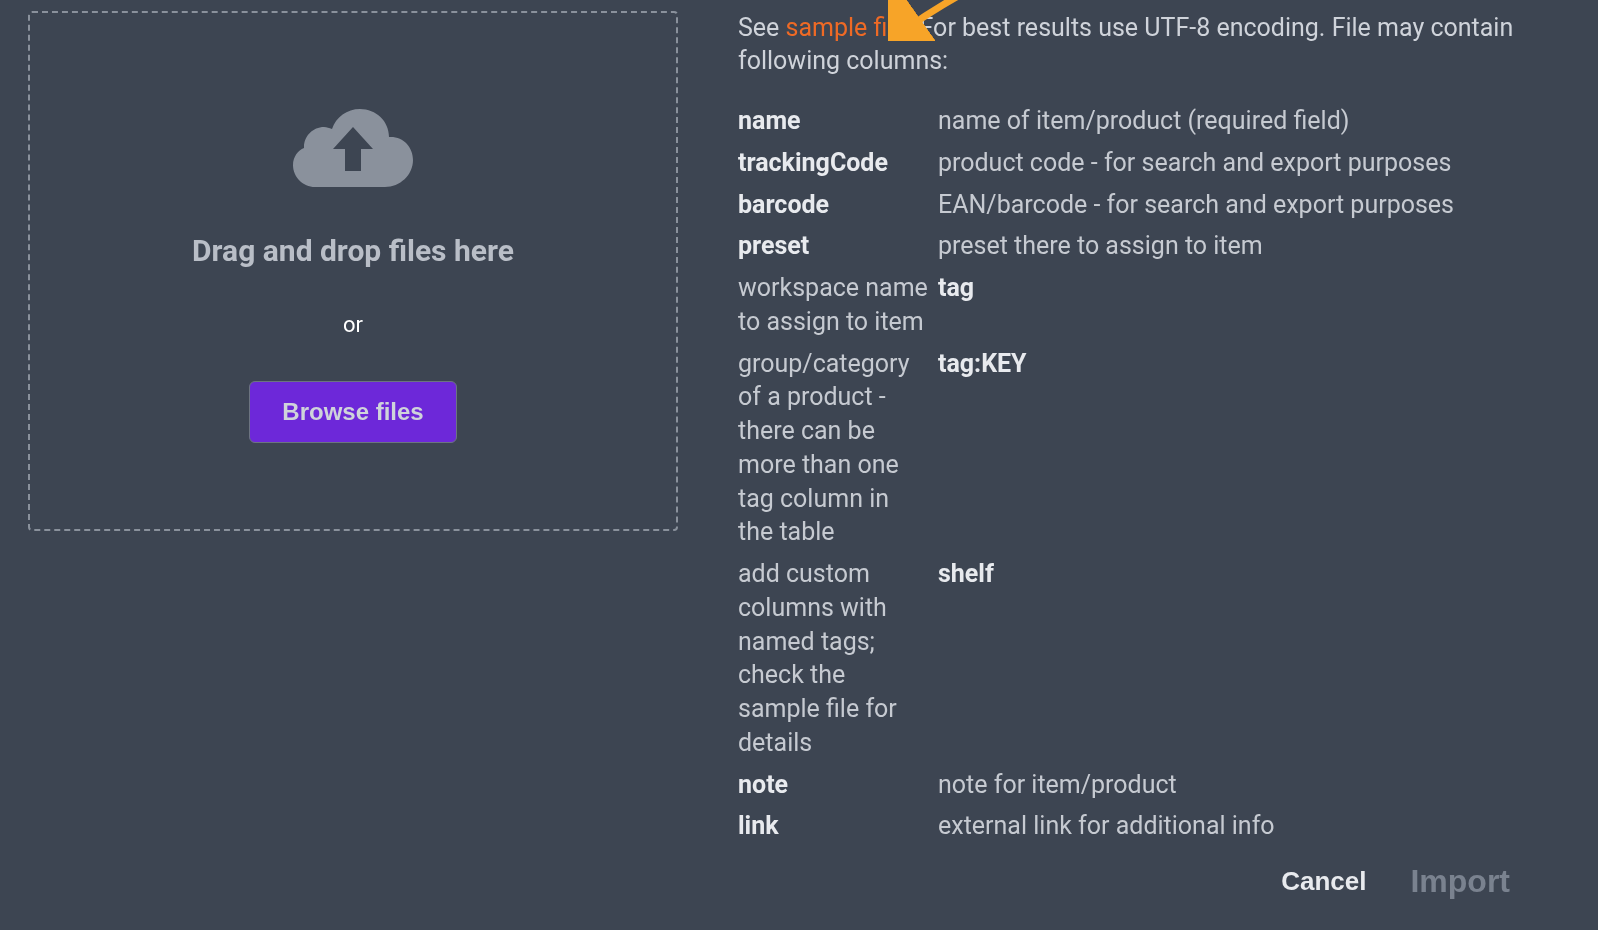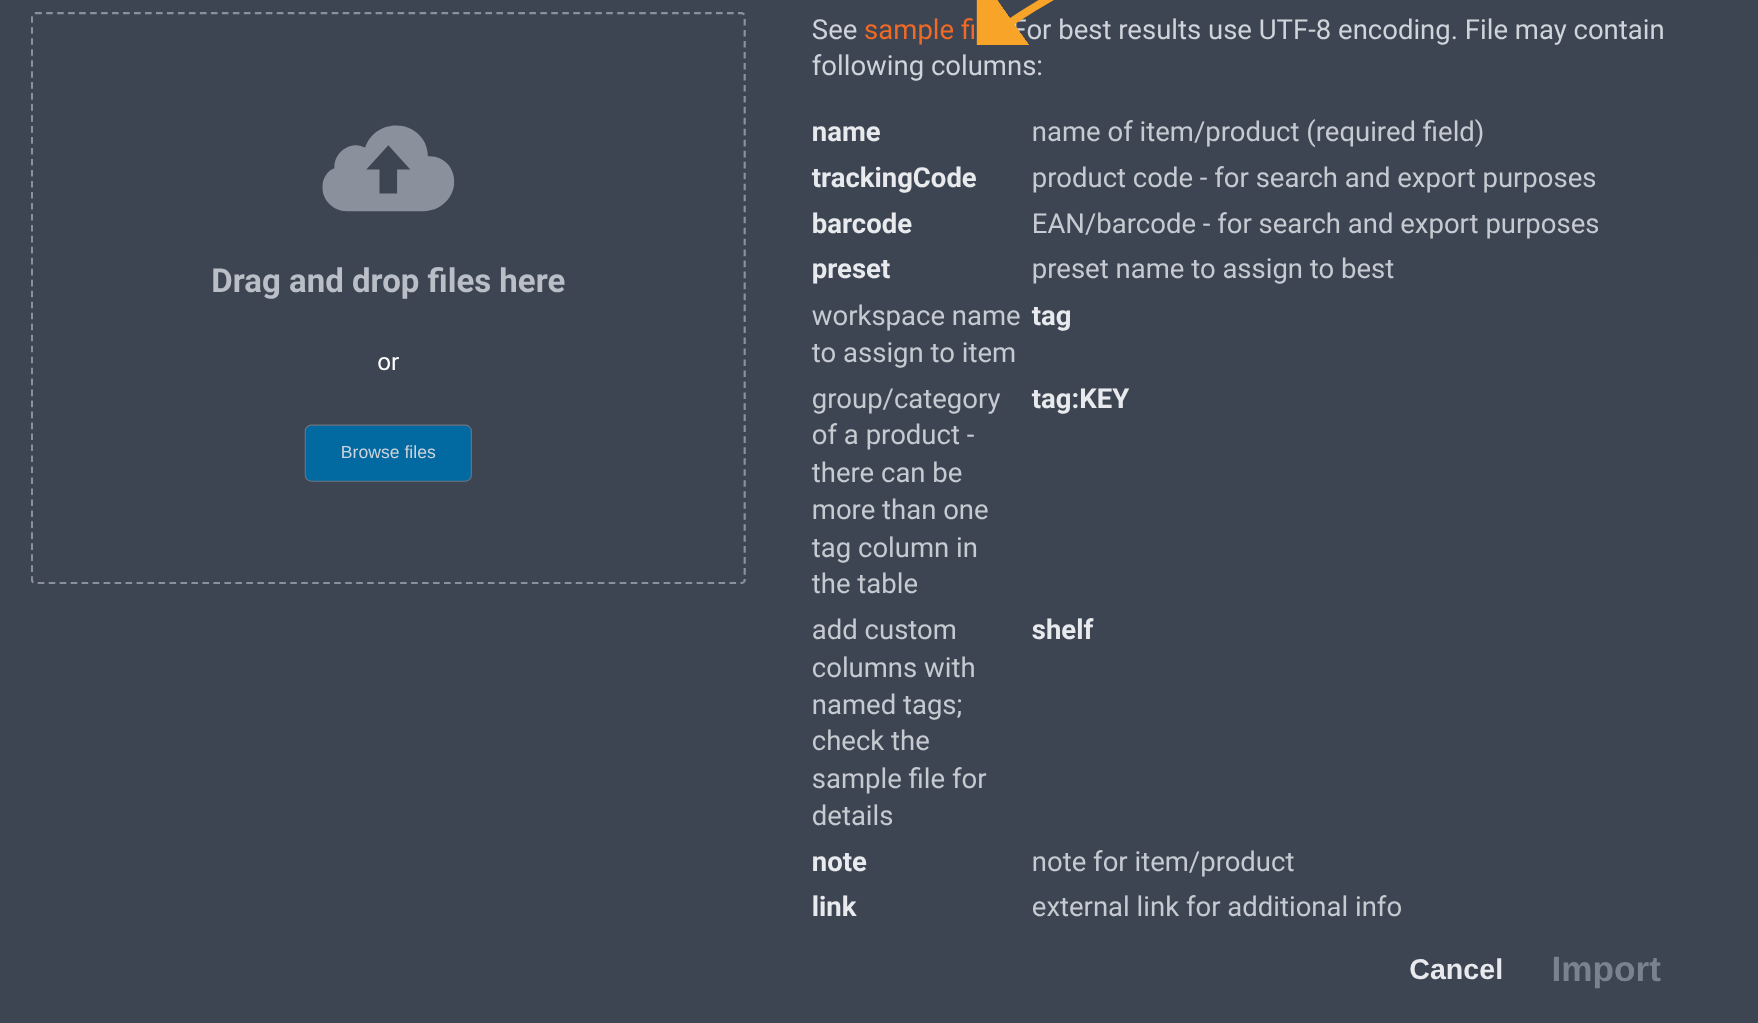--- a/index.html
+++ b/index.html
@@ -54,26 +54,26 @@
       font-size: 30px;
       font-weight: 700;
       color: #b9bec7;
     }
     .dropzone-or {
       font-size: 22px;
       color: #ffffff;
       font-weight: 400;
     }
     .browse-button {
-      background-color: #0369a1;
+      background-color: #6d28d9;
       border: 1px solid #6c7480;
       border-radius: 6px;
       color: #cfd3da;
-      font-size: 16px;
-      font-weight: 400;
+      font-size: 24px;
+      font-weight: 700;
       padding: 16px 32px;
       cursor: pointer;
     }
     .info-panel {
       flex: 1;
       font-size: 25px;
       line-height: 1.35;
       position: relative;
     }
     .info-intro {
@@ -162,21 +162,21 @@
       </p>
 
       <div class="columns-table">
         <div class="col-name">name</div>
         <div class="col-desc">name of item/product (required field)</div>
         <div class="col-name">trackingCode</div>
         <div class="col-desc">product code - for search and export purposes</div>
         <div class="col-name">barcode</div>
         <div class="col-desc">EAN/barcode - for search and export purposes</div>
         <div class="col-name">preset</div>
-        <div class="col-desc">preset name to assign to best</div>
+        <div class="col-desc">preset there to assign to item</div>
         <div class="col-desc">workspace name to assign to item</div>
         <div class="col-name">tag</div>
         <div class="col-desc">group/category of a product - there can be more than one tag column in the table</div>
         <div class="col-name">tag:KEY</div>
         <div class="col-desc">add custom columns with named tags; check the sample file for details</div>
         <div class="col-name">shelf</div>
         <div class="col-name">note</div>
         <div class="col-desc">note for item/product</div>
         <div class="col-name">link</div>
         <div class="col-desc">external link for additional info</div>

